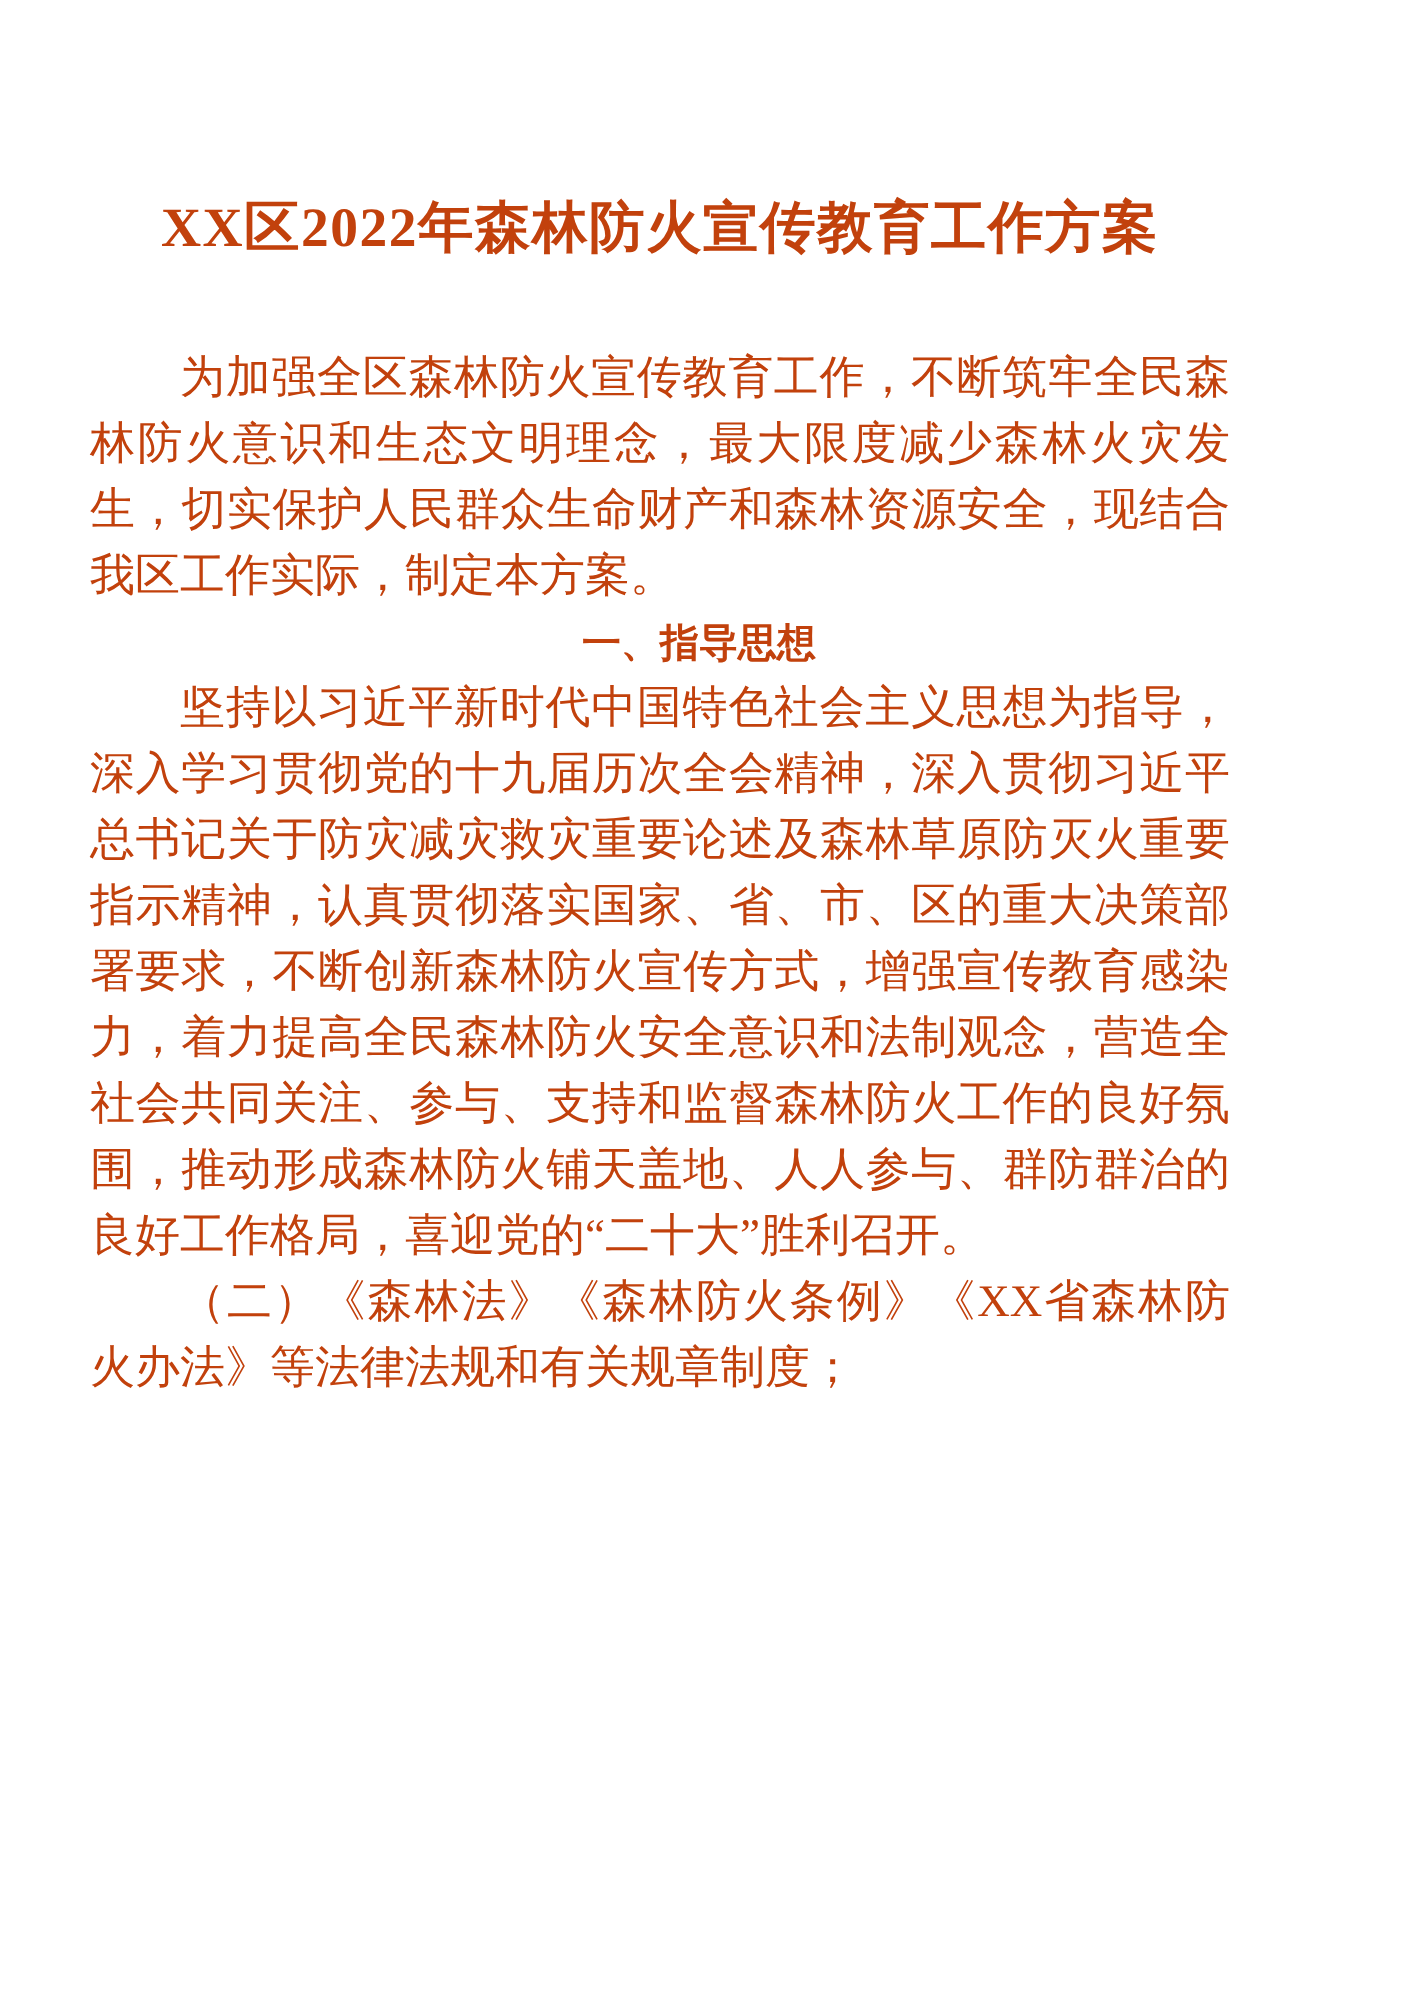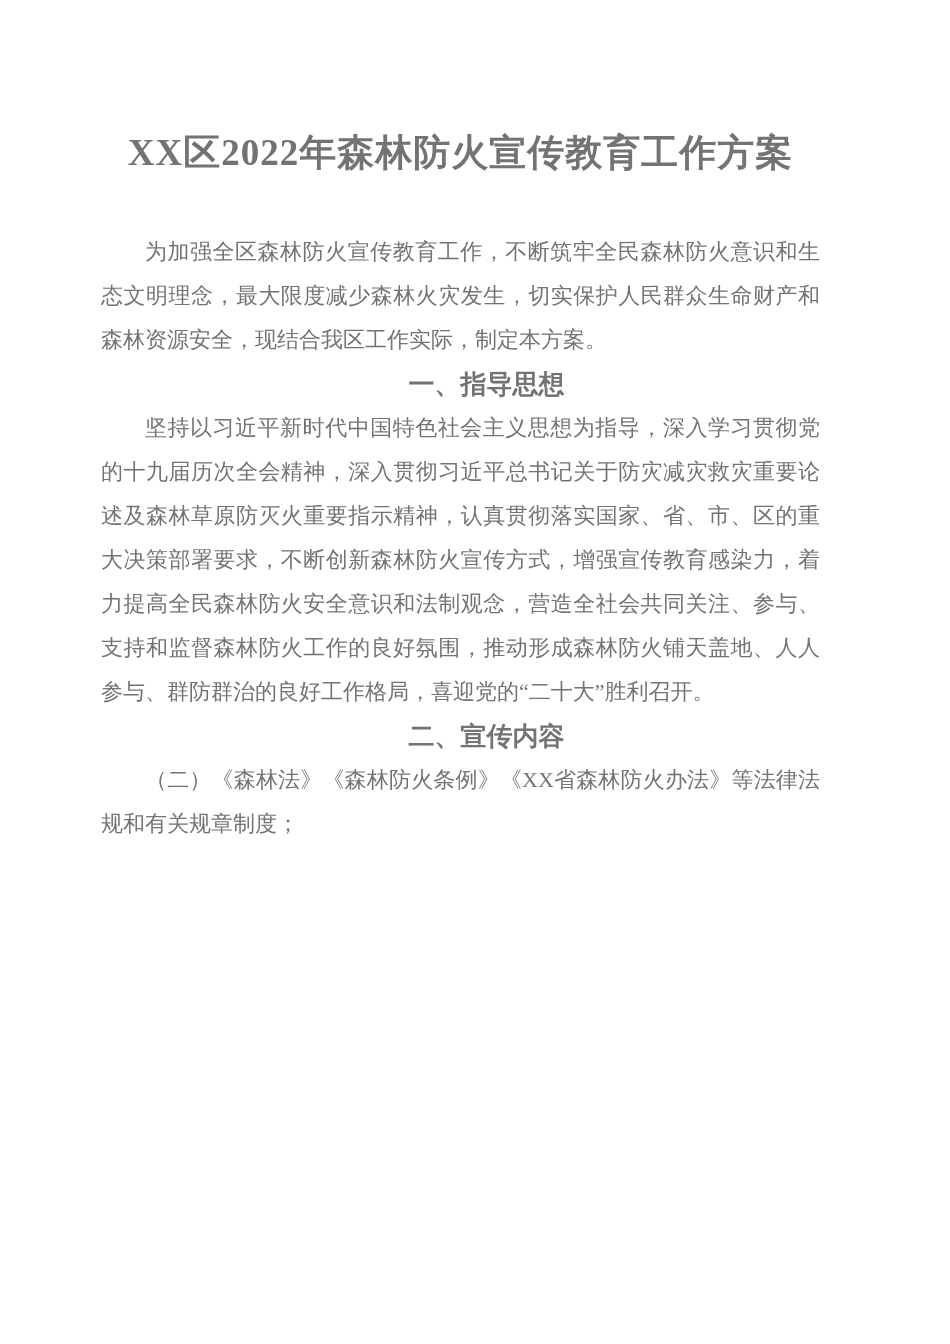--- a/index.html
+++ b/index.html
@@ -6,37 +6,37 @@
     margin: 0;
     padding: 0;
     background: #ffffff;
   }
   .page {
     position: relative;
     width: 950px;
     height: 1172px;
     box-sizing: border-box;
     background: #ffffff;
-    color: #737373;
-    padding: 128px 130px 0 101px;
+    color: #c2410c;
+    padding: 128px 130px 0 60px;
     overflow: hidden;
     font-family: "Liberation Serif", "DejaVu Serif", serif;
   }
   .doc-title {
     margin: 0 0 52px 0;
     font-size: 37px;
     line-height: 50px;
     font-weight: bold;
     text-align: center;
     letter-spacing: 1px;
     font-family: "Liberation Serif", "DejaVu Serif", serif;
   }
   .doc-paragraph {
     margin: 0;
-    font-size: 22px;
+    font-size: 30px;
     line-height: 44px;
     text-align: justify;
     text-indent: 2em;
     font-weight: normal;
     font-family: "Liberation Serif", "DejaVu Serif", serif;
   }
   .doc-heading {
     margin: 0;
     font-size: 26px;
     line-height: 44px;
@@ -51,17 +51,16 @@
 
 <div class="page">
   <h1 class="doc-title">XX区2022年森林防火宣传教育工作方案</h1>
 
   <p class="doc-paragraph">为加强全区森林防火宣传教育工作，不断筑牢全民森林防火意识和生态文明理念，最大限度减少森林火灾发生，切实保护人民群众生命财产和森林资源安全，现结合我区工作实际，制定本方案。</p>
 
   <h2 class="doc-heading">一、指导思想</h2>
 
   <p class="doc-paragraph">坚持以习近平新时代中国特色社会主义思想为指导，深入学习贯彻党的十九届历次全会精神，深入贯彻习近平总书记关于防灾减灾救灾重要论述及森林草原防灭火重要指示精神，认真贯彻落实国家、省、市、区的重大决策部署要求，不断创新森林防火宣传方式，增强宣传教育感染力，着力提高全民森林防火安全意识和法制观念，营造全社会共同关注、参与、支持和监督森林防火工作的良好氛围，推动形成森林防火铺天盖地、人人参与、群防群治的良好工作格局，喜迎党的“二十大”胜利召开。</p>
 
-  <h2 class="doc-heading">二、宣传内容</h2>
 
 
   <p class="doc-paragraph">（二）《森林法》《森林防火条例》《XX省森林防火办法》等法律法规和有关规章制度；</p>
 </div>
 
 </body></html>

